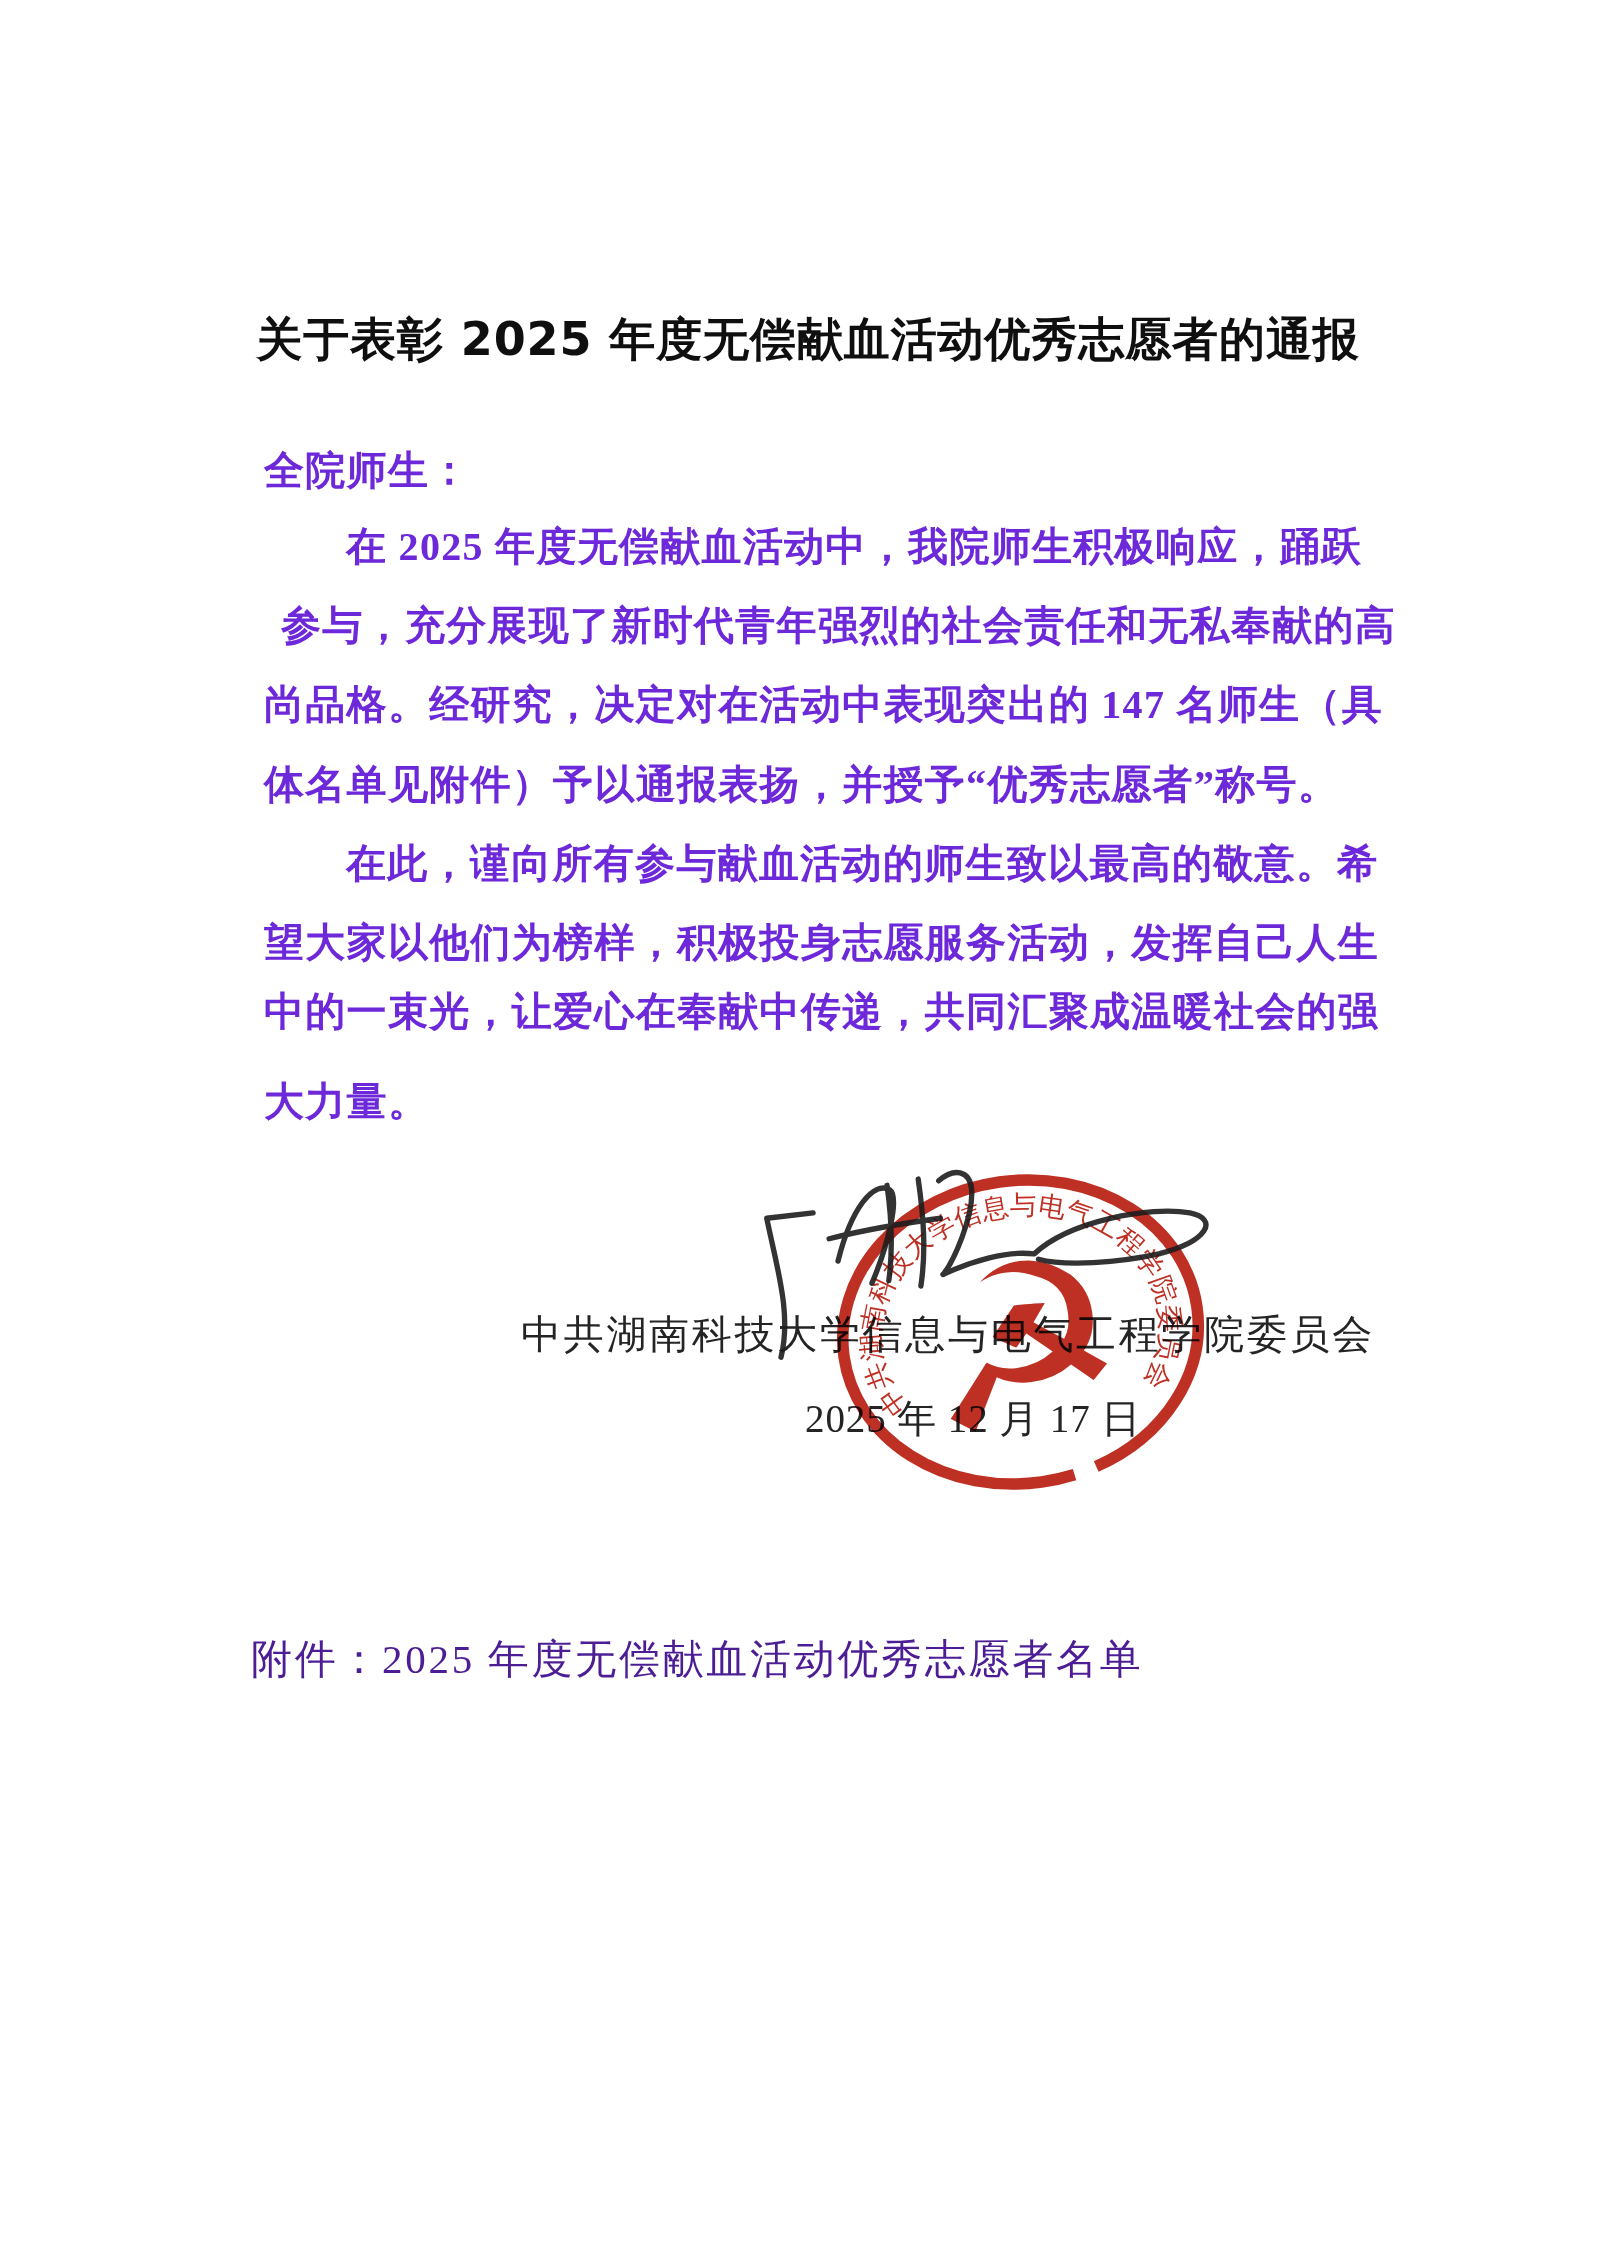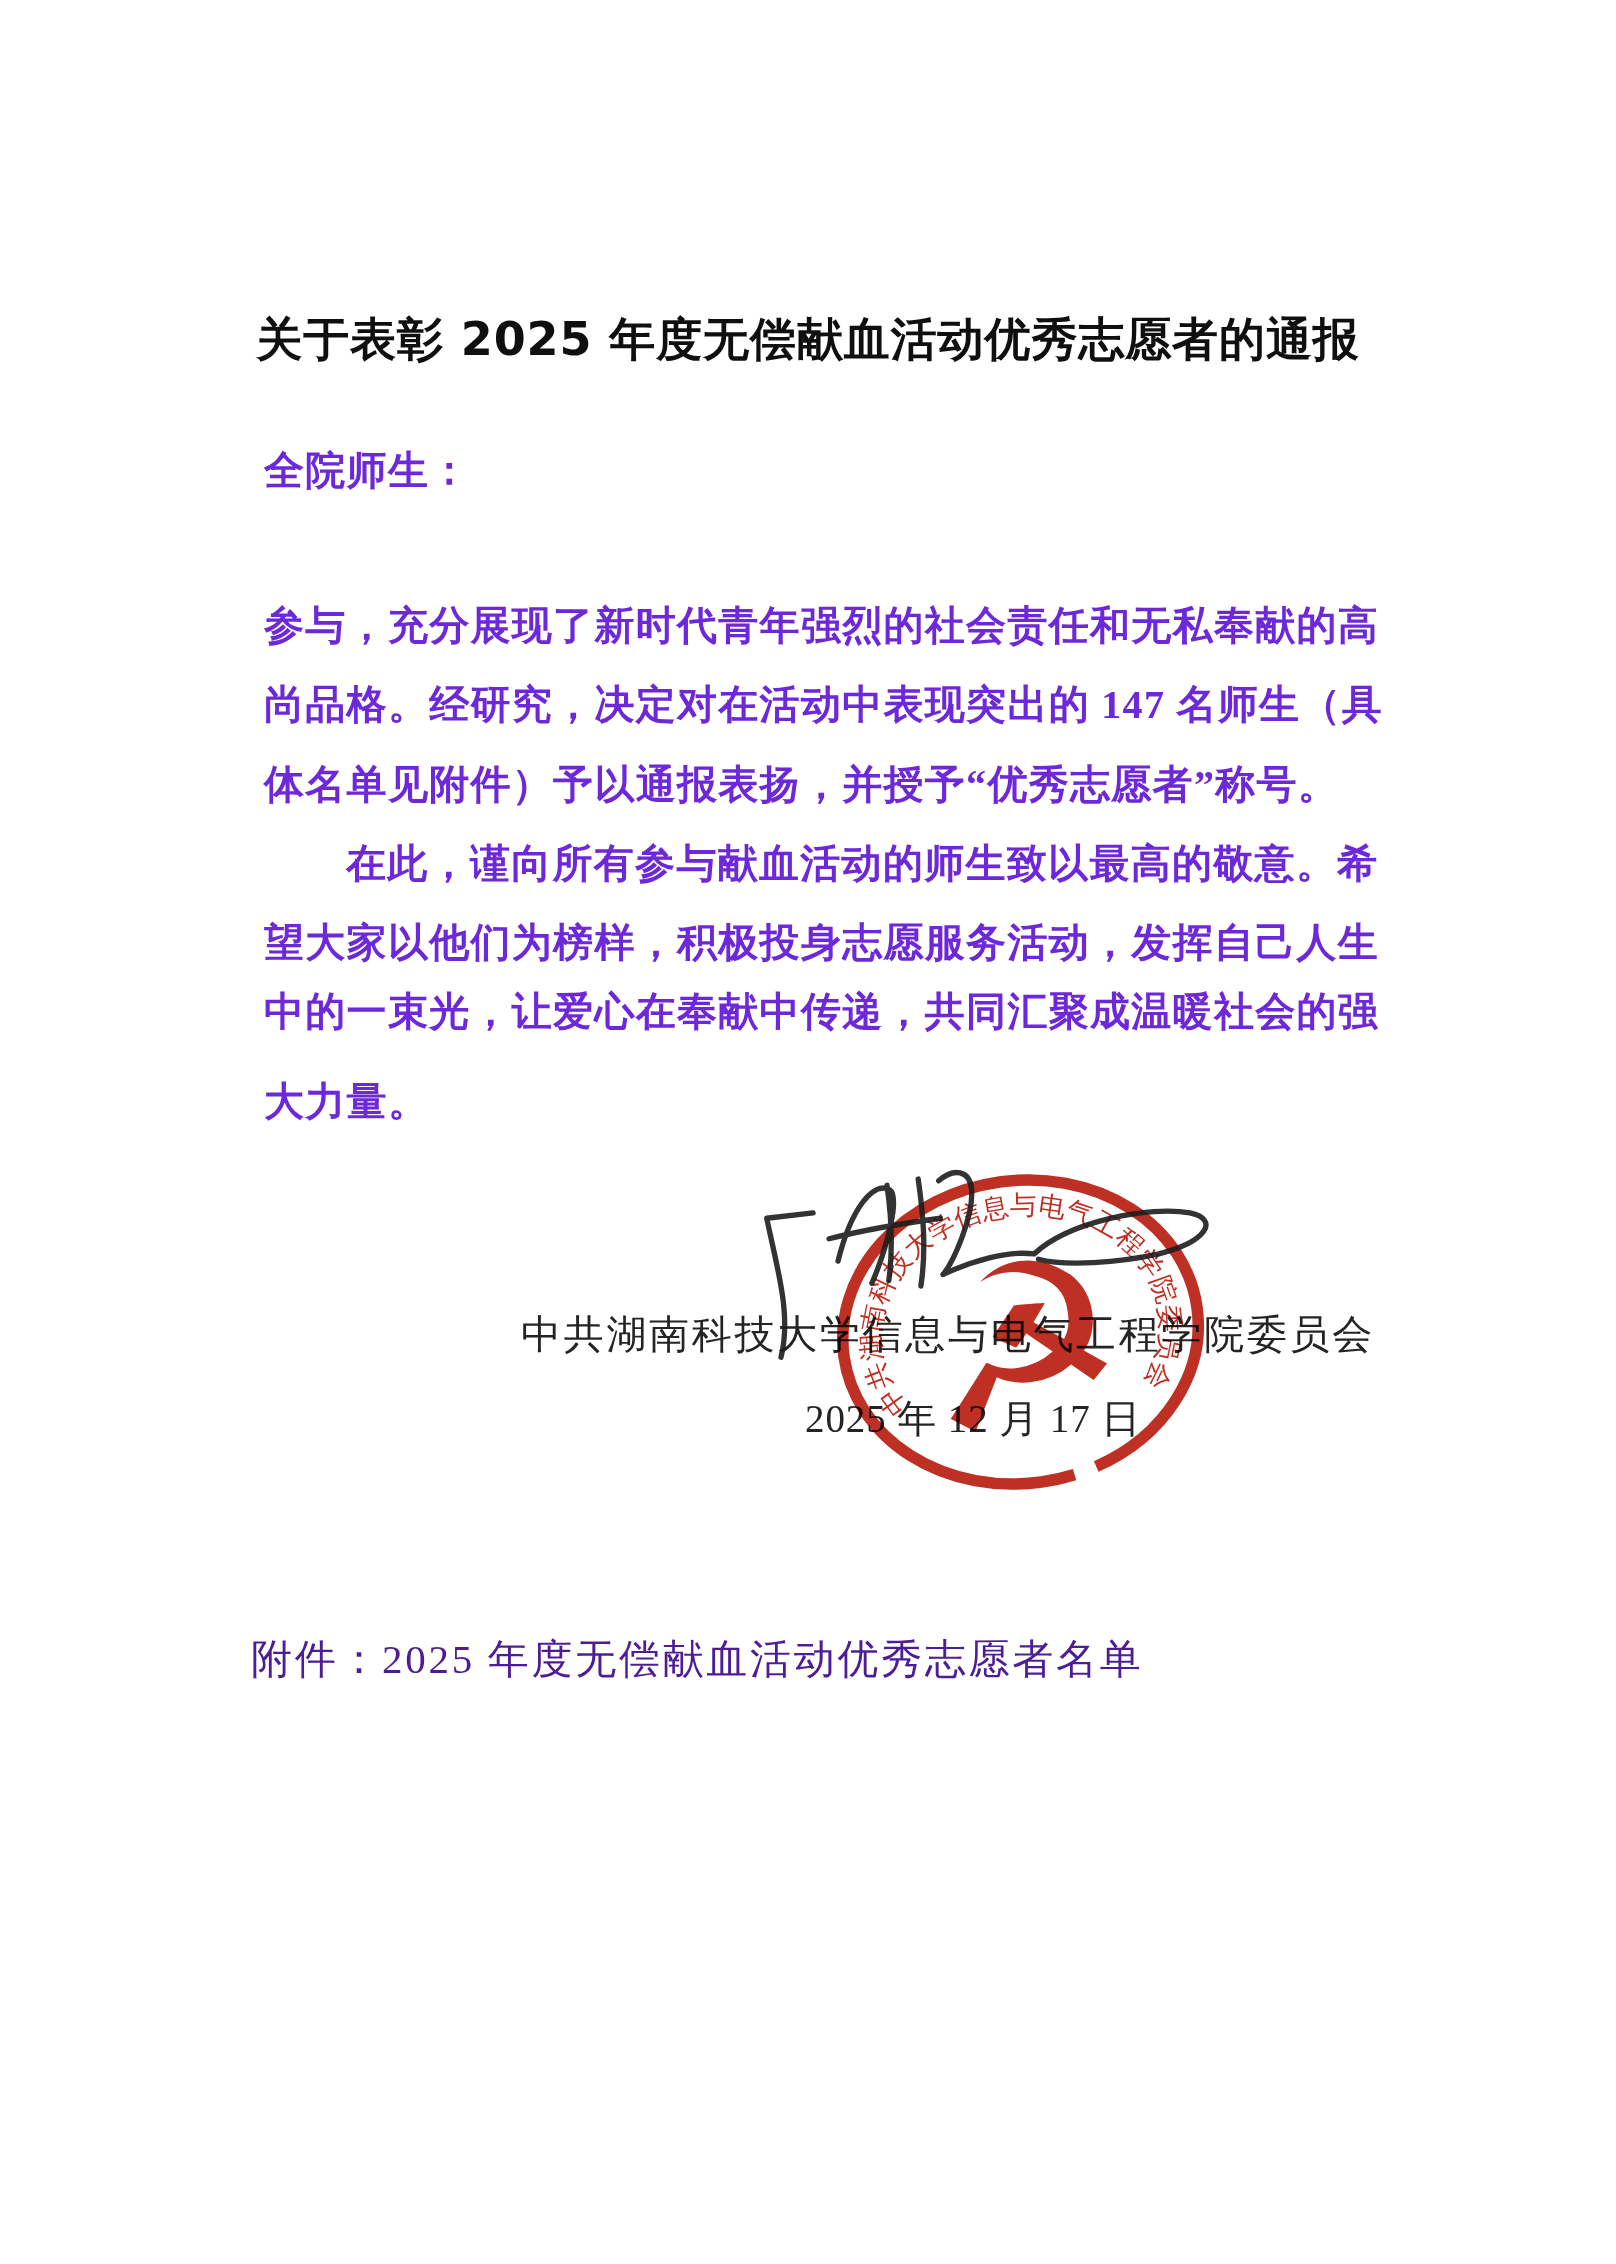--- a/index.html
+++ b/index.html
@@ -20,21 +20,21 @@
     color:#0f0f0f;
     white-space:nowrap;
   }
   .body-line{
     position:absolute;left:264px;width:1141px;height:53px;
     font-size:40px;letter-spacing:1.3px;
     white-space:nowrap;color:#6d28d9;font-weight:bold;
   }
   .indent{padding-left:82px;}
   .salutation{top:443px;}
-  .l1{top:519px;}.l2{top:598px;}.l3{top:677px;}.l4{top:757px;}
+  .l1{top:519px;}.l2{top:598px;margin-left:17px;}.l3{top:677px;}.l4{top:757px;}
   .l5{top:836px;}.l6{top:915px;}.l7{top:984px;}.l8{top:1074px;}
   .signature-line{
     position:absolute;left:521px;top:1307px;
     font-size:40px;letter-spacing:2.7px;white-space:nowrap;color:#242424;
   }
   .date-line{
     position:absolute;left:805px;top:1392px;
     font-size:39px;letter-spacing:0.9px;white-space:nowrap;color:#242424;
   }
   .attachment-line{
@@ -52,20 +52,21 @@
 </style>
 </head>
 <body>
 
 <div class="page">
 
   <div class="doc-title">关于表彰 2025 年度无偿献血活动优秀志愿者的通报</div>
 
   <div class="body-line salutation">全院师生：</div>
 
+  <div class="body-line l1 indent">在 2025 年度无偿献血活动中，我院师生积极响应，踊跃</div>
   <div class="body-line l2">参与，充分展现了新时代青年强烈的社会责任和无私奉献的高</div>
   <div class="body-line l3">尚品格。经研究，决定对在活动中表现突出的 147 名师生（具</div>
   <div class="body-line l4">体名单见附件）予以通报表扬，并授予“优秀志愿者”称号。</div>
 
   <div class="body-line l6">望大家以他们为榜样，积极投身志愿服务活动，发挥自己人生</div>
   <div class="body-line l5 indent">在此，谨向所有参与献血活动的师生致以最高的敬意。希</div>
   <div class="body-line l7">中的一束光，让爱心在奉献中传递，共同汇聚成温暖社会的强</div>
   <div class="body-line l8">大力量。</div>
 
   <div class="signature-line">中共湖南科技大学信息与电气工程学院委员会</div>

